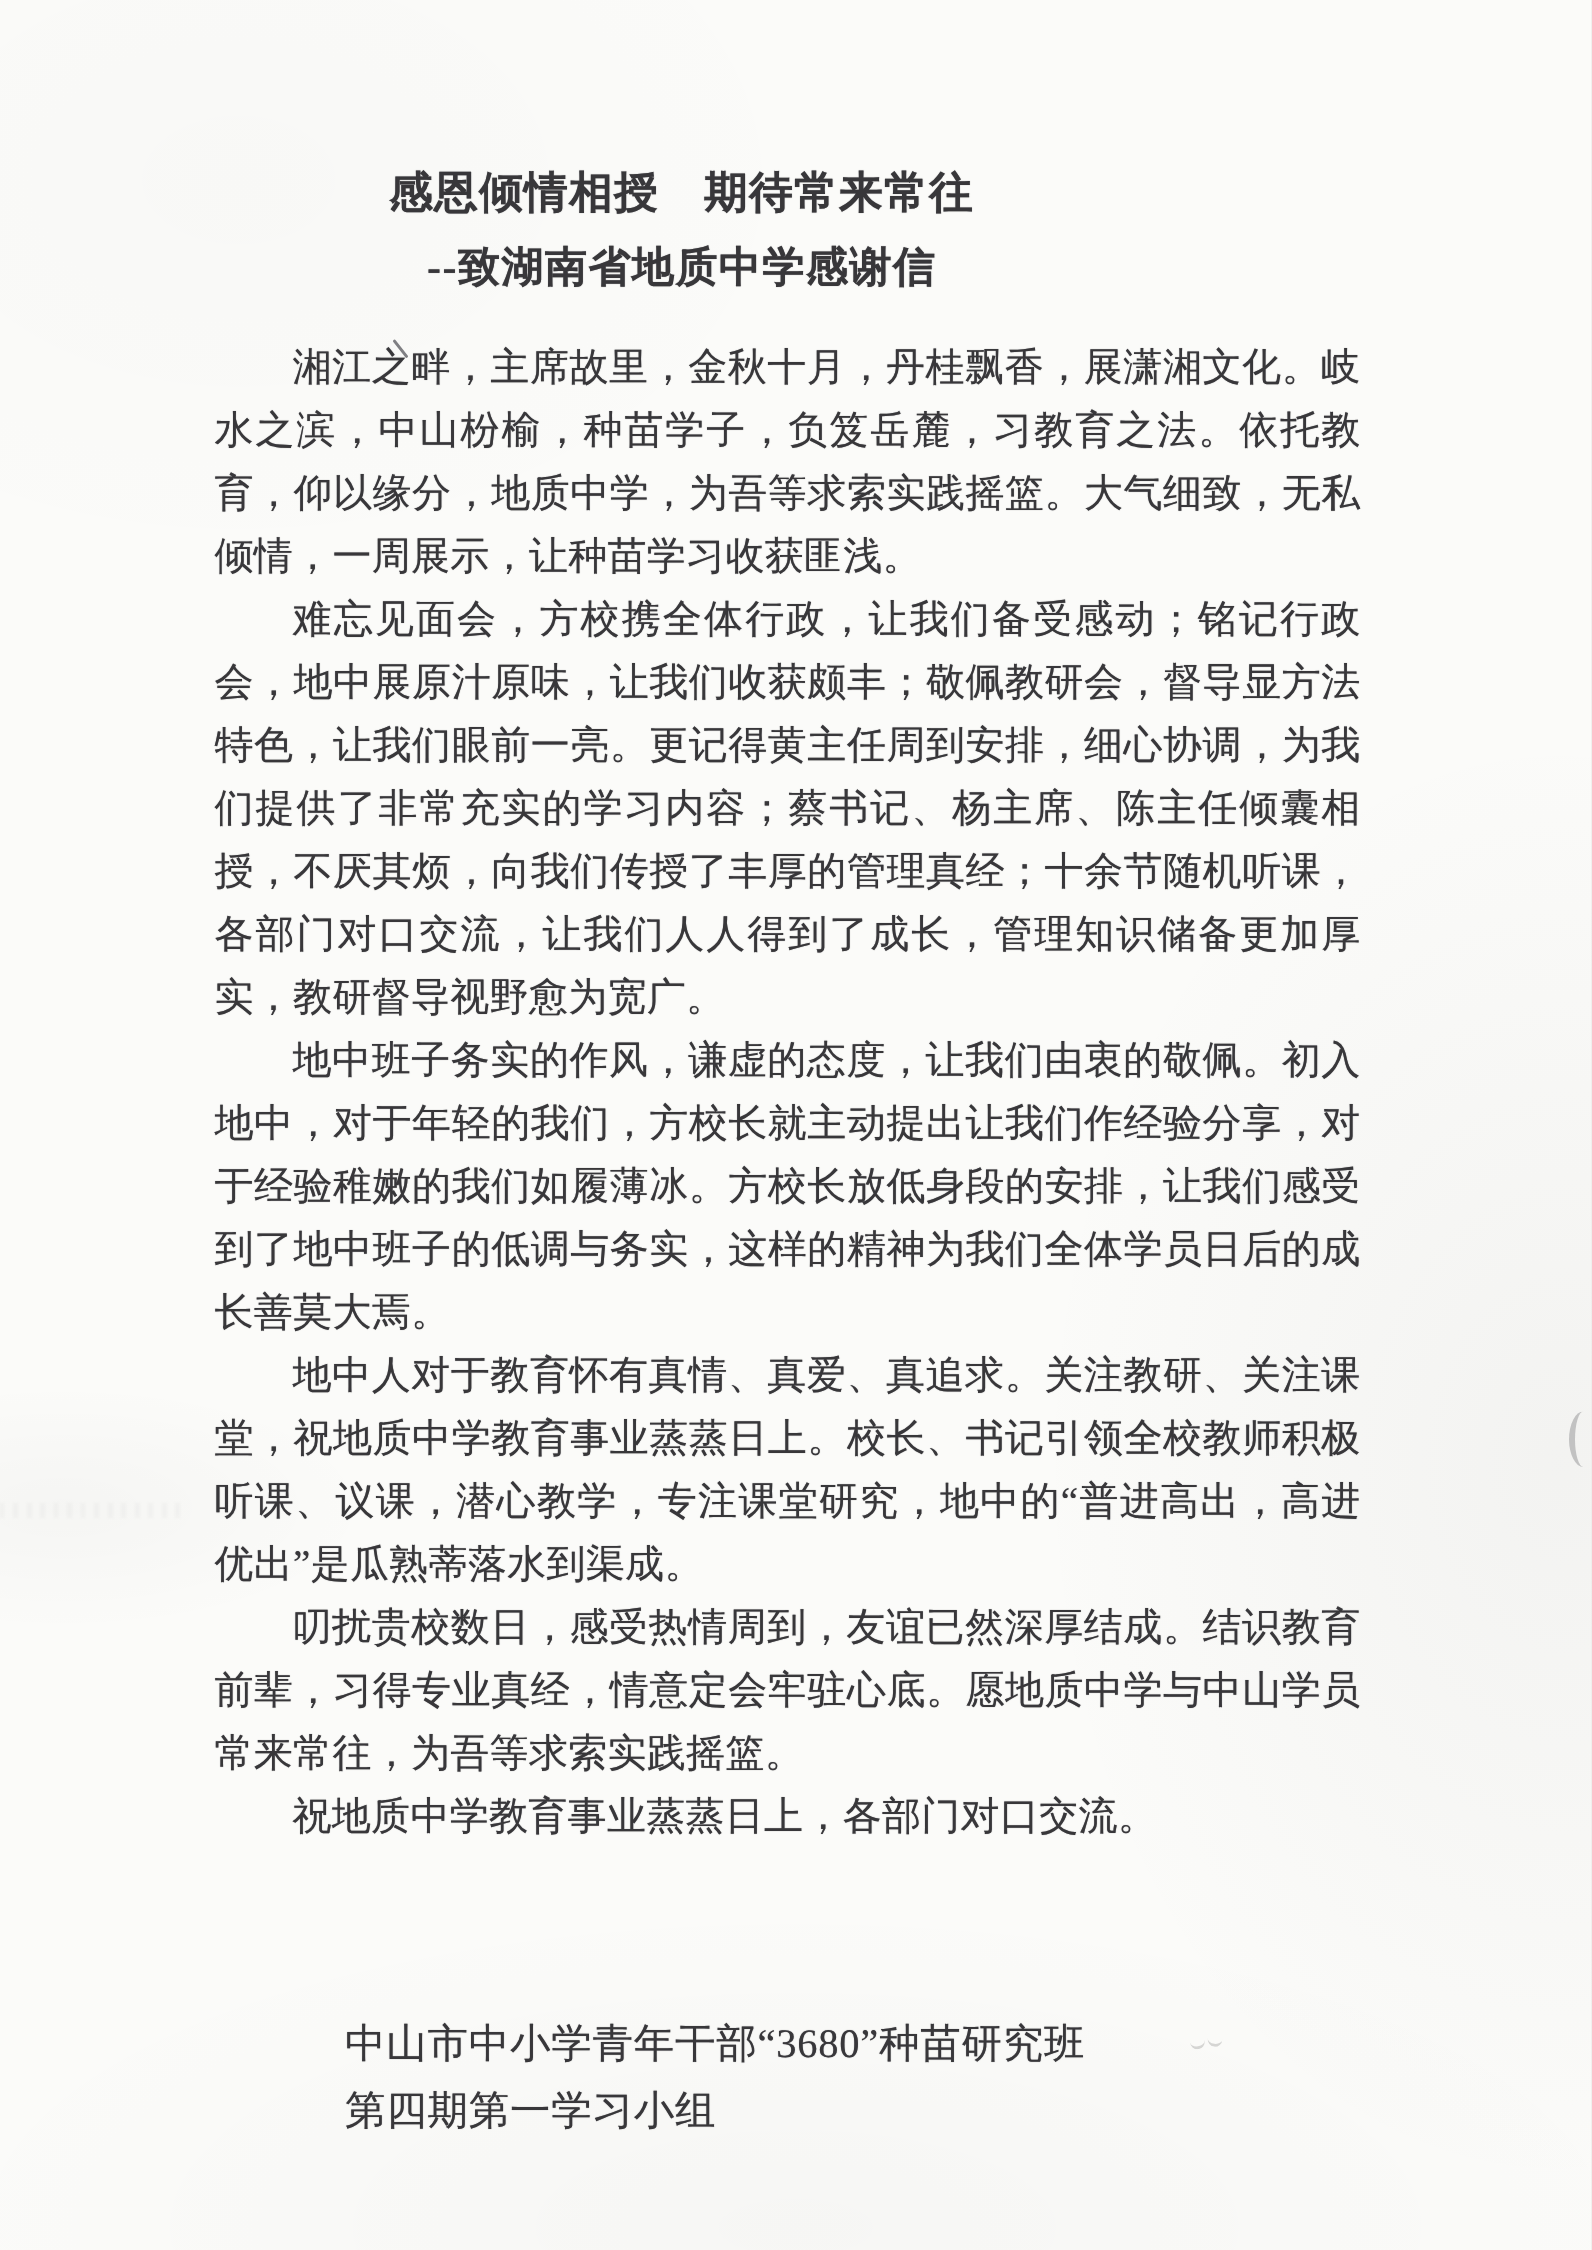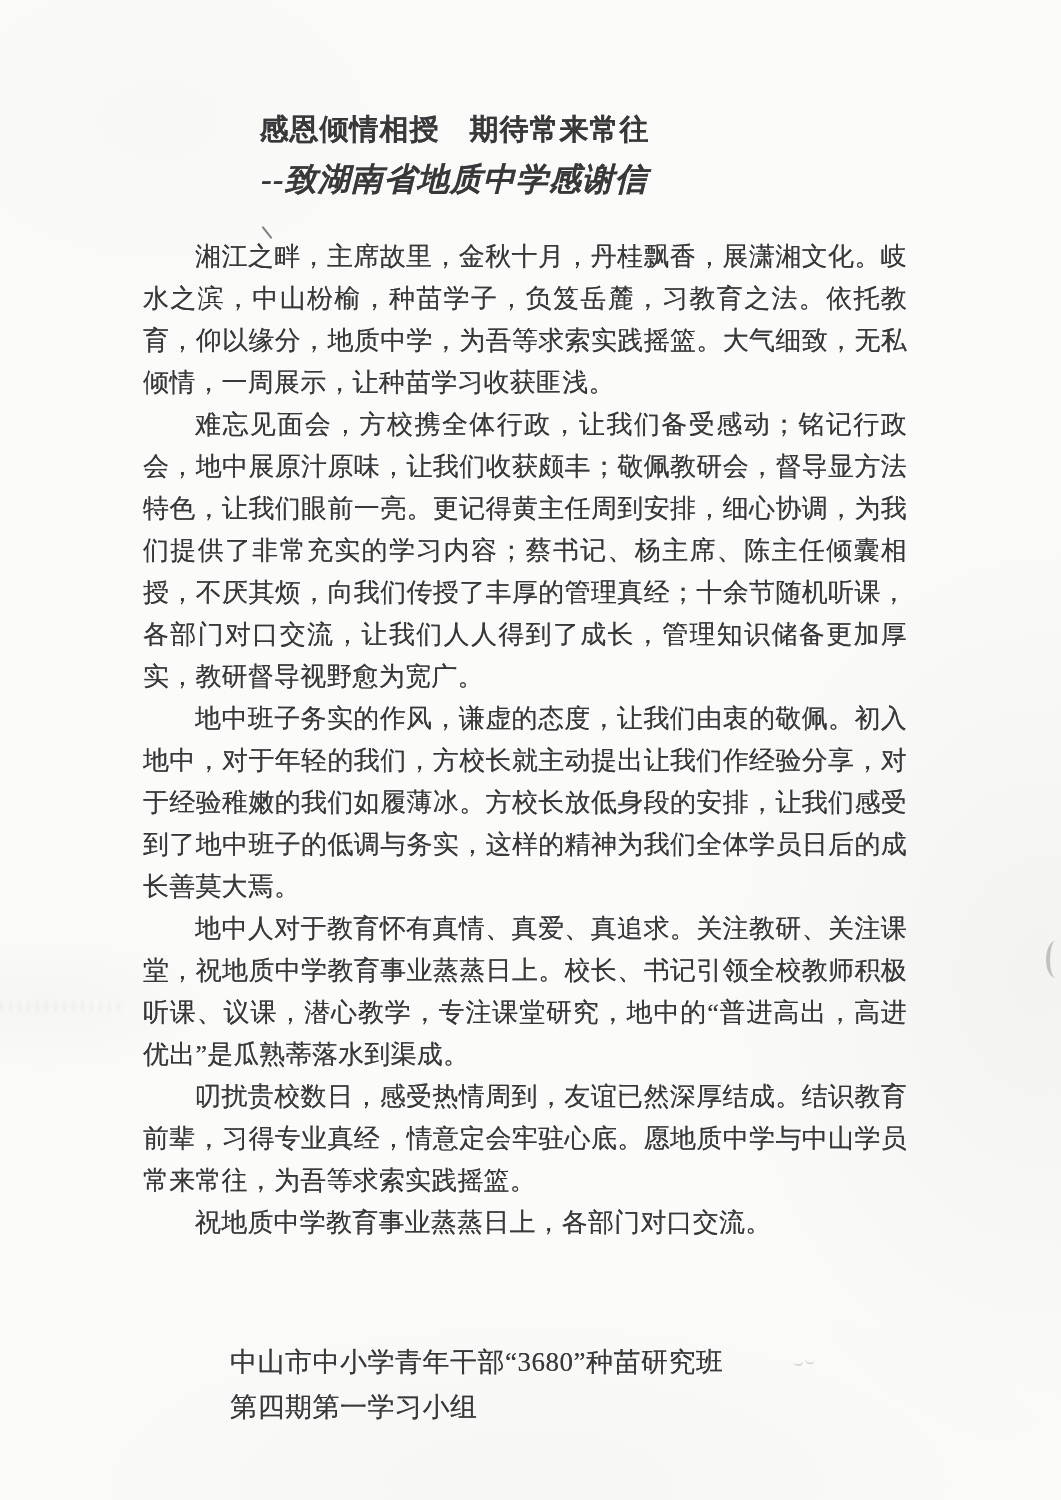--- a/index.html
+++ b/index.html
@@ -33,29 +33,28 @@
     text-align: center;
     line-height: 50px;
   }
   .doc-title {
     font-size: 29px;
     font-weight: 600;
     letter-spacing: 1px;
     margin: 0;
   }
   .doc-subtitle {
-    font-size: 32px;
+    font-size: 28px;
     font-weight: 600;
     letter-spacing: 1px;
     margin: 0;
-    font-style: italic;
   }
   .body-block {
     position: absolute;
-    top: 236px;
+    top: 224px;
     left: 143px;
     width: 764px;
   }
   .body-block p {
     margin: 0;
     font-size: 26px;
     line-height: 42px;
     letter-spacing: 0.2px;
     text-align: justify;
     text-justify: inter-ideograph;

